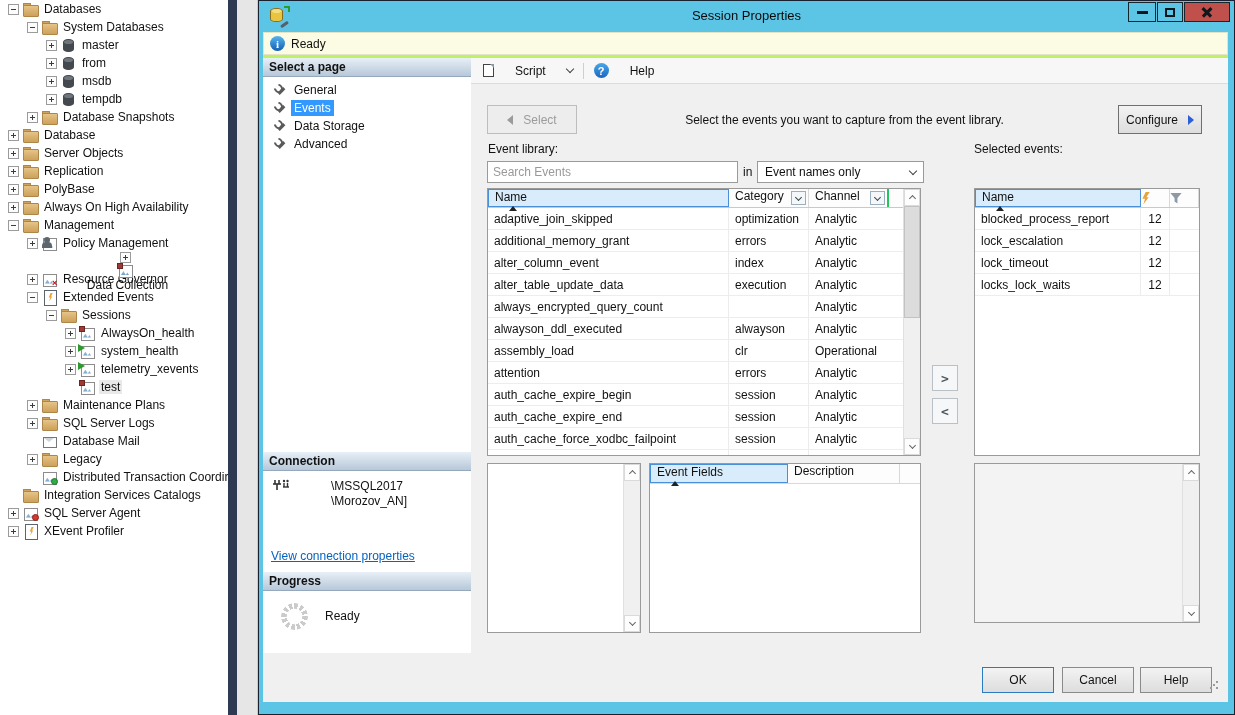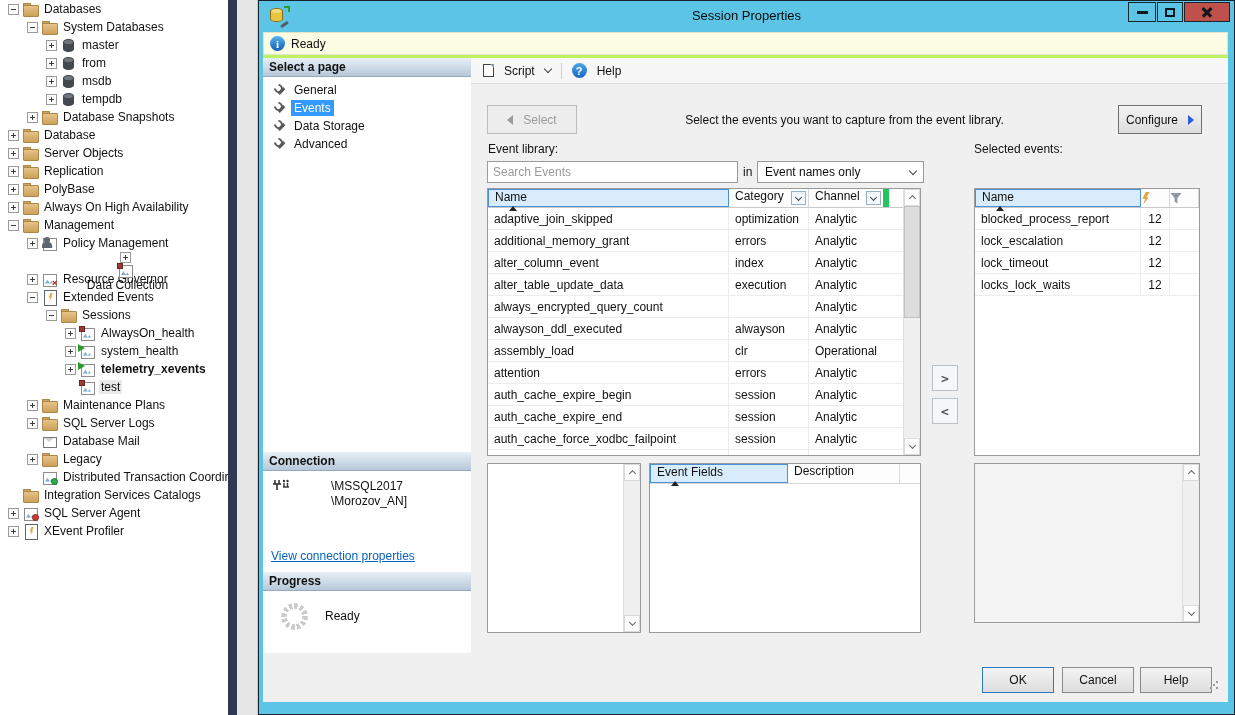--- a/index.html
+++ b/index.html
@@ -105,21 +105,21 @@
   .spinner { position:absolute; left:18px; top:12px; width:27px; height:27px; border-radius:50%;
              background:repeating-conic-gradient(#cbcbcb 0 18deg, transparent 18deg 30deg);
              -webkit-mask:radial-gradient(circle closest-side, transparent 57%, #000 60%);
              mask:radial-gradient(circle closest-side, transparent 57%, #000 60%); }
   .prog-label { position:absolute; left:62px; top:18px; }
 
   
   .content { position:absolute; left:208px; top:26px; width:757px; height:644px; background:#f0f0f0; }
   .toolbar { position:absolute; left:0; top:0; width:757px; height:26px; background:#f7f7f7; border-bottom:1px solid #dcdcdc;
              display:flex; align-items:center; padding-left:8px; gap:6px; }
-  .tool-btn { display:flex; align-items:center; gap:10px; padding:2px 4px; cursor:pointer; }
+  .tool-btn { display:flex; align-items:center; gap:21px; padding:2px 4px; cursor:pointer; }
   .script-ic { width:11px; height:13px; background:#fff; border:1px solid #444; position:relative; }
   .script-ic::after { content:""; position:absolute; right:-1px; top:-1px; border-left:4px solid transparent; border-top:4px solid #8899a8; }
   .chev-dn { width:6px; height:6px; border-right:1.5px solid #444; border-bottom:1.5px solid #444; transform:rotate(45deg); margin-top:-3px; }
   .tool-sep { width:1px; height:16px; background:#cfcfcf; }
   .help-ic { width:15px; height:15px; border-radius:50%; background:linear-gradient(#4aa7e8,#1a66c0); color:#fff;
              display:flex; align-items:center; justify-content:center; font-weight:bold; font-size:11px; }
   .help-ic::before { content:"?"; }
 
   .btn { border:1px solid #8a8a8a; background:linear-gradient(#f3f3f3,#dddddd); display:flex; align-items:center; justify-content:center; cursor:pointer; }
   .select-btn { position:absolute; left:16px; top:47px; width:90px; height:29px; gap:10px;
@@ -137,21 +137,21 @@
   .lbl-in { position:absolute; left:272px; top:107px; }
   .scope-select { position:absolute; left:286px; top:103px; width:167px; height:22px; border:1px solid #9a9a9a; background:#fff;
                   display:flex; align-items:center; justify-content:space-between; padding:0 7px; cursor:pointer; }
 
   .gridbox { position:absolute; border:1px solid #9a9a9a; background:#fff; overflow:hidden; }
   .lib-table { left:16px; top:130px; width:434px; height:268px; }
   .sel-table { left:503px; top:130px; width:226px; height:268px; }
   .ghdr { display:flex; height:19px; border-bottom:1px solid #c9c9c9; background:#fdfdfd; }
   .hcell { display:flex; padding-left:6px; position:relative;flex-direction:column; }
   .hcell.hl { background:#d9ecfb; border:1px solid #4a90d9; }
-  .h-name { width:241px; } .h-cat { width:80px; border-right:1px solid #d9d9d9; } .h-chan { width:80px; border-right:6px solid #22c55e; }
+  .h-name { width:241px; } .h-cat { width:80px; border-right:1px solid #d9d9d9; } .h-chan { width:80px; border-right:2px solid #22c55e; }
   .sort-asc { width:0; height:0; border-left:4px solid transparent; border-right:4px solid transparent;
               border-bottom:5px solid #222; margin-left:14px; align-self:flex-start; margin-top:2px; }
   .dd-btn { position:absolute; right:2px; top:2px; width:15px; height:14px; border:1px solid #9ab0c0; background:#f4f8fb;
             display:flex; align-items:center; justify-content:center; cursor:pointer; }
   .dd-btn .chev-dn { width:5px; height:5px; margin-top:-2px; }
   .grow { display:flex; height:22px; border-bottom:1px solid #ededed; align-items:stretch; }
   .gcell { display:flex; align-items:center; padding-left:6px; border-right:1px solid #ececec; }
   .gc1 { width:241px; } .gc2 { width:80px; } .gc3 { width:80px; border-right:none; }
   .sh-name { width:166px; } .sh-bolt { width:29px; justify-content:center; padding-left:0; border-right:1px solid #d9d9d9; }
   .sh-filt { width:29px; justify-content:center; padding-left:0; border-right:1px solid #d9d9d9; }
@@ -293,21 +293,21 @@
       </span>
       <span class="tlabel">AlwaysOn_health</span>
     </div>
     <div class="trow" style="padding-left: 65px;">
       <span class="texp plus"></span>
       <span class="ticon frame">
         <span class="badge green-tri"></span>
       </span>
       <span class="tlabel">system_health</span>
     </div>
-    <div class="trow" style="padding-left: 65px; font-weight: bold;">
+    <div class="trow" style="padding-left: 65px;">
       <span class="texp plus"></span>
       <span class="ticon frame">
         <span class="badge green-tri"></span>
       </span>
       <span class="tlabel">telemetry_xevents</span>
     </div>
     <div class="trow sel" style="padding-left: 65px;">
       <span class="texp none"></span>
       <span class="ticon frame">
         <span class="badge red-sq"></span>

